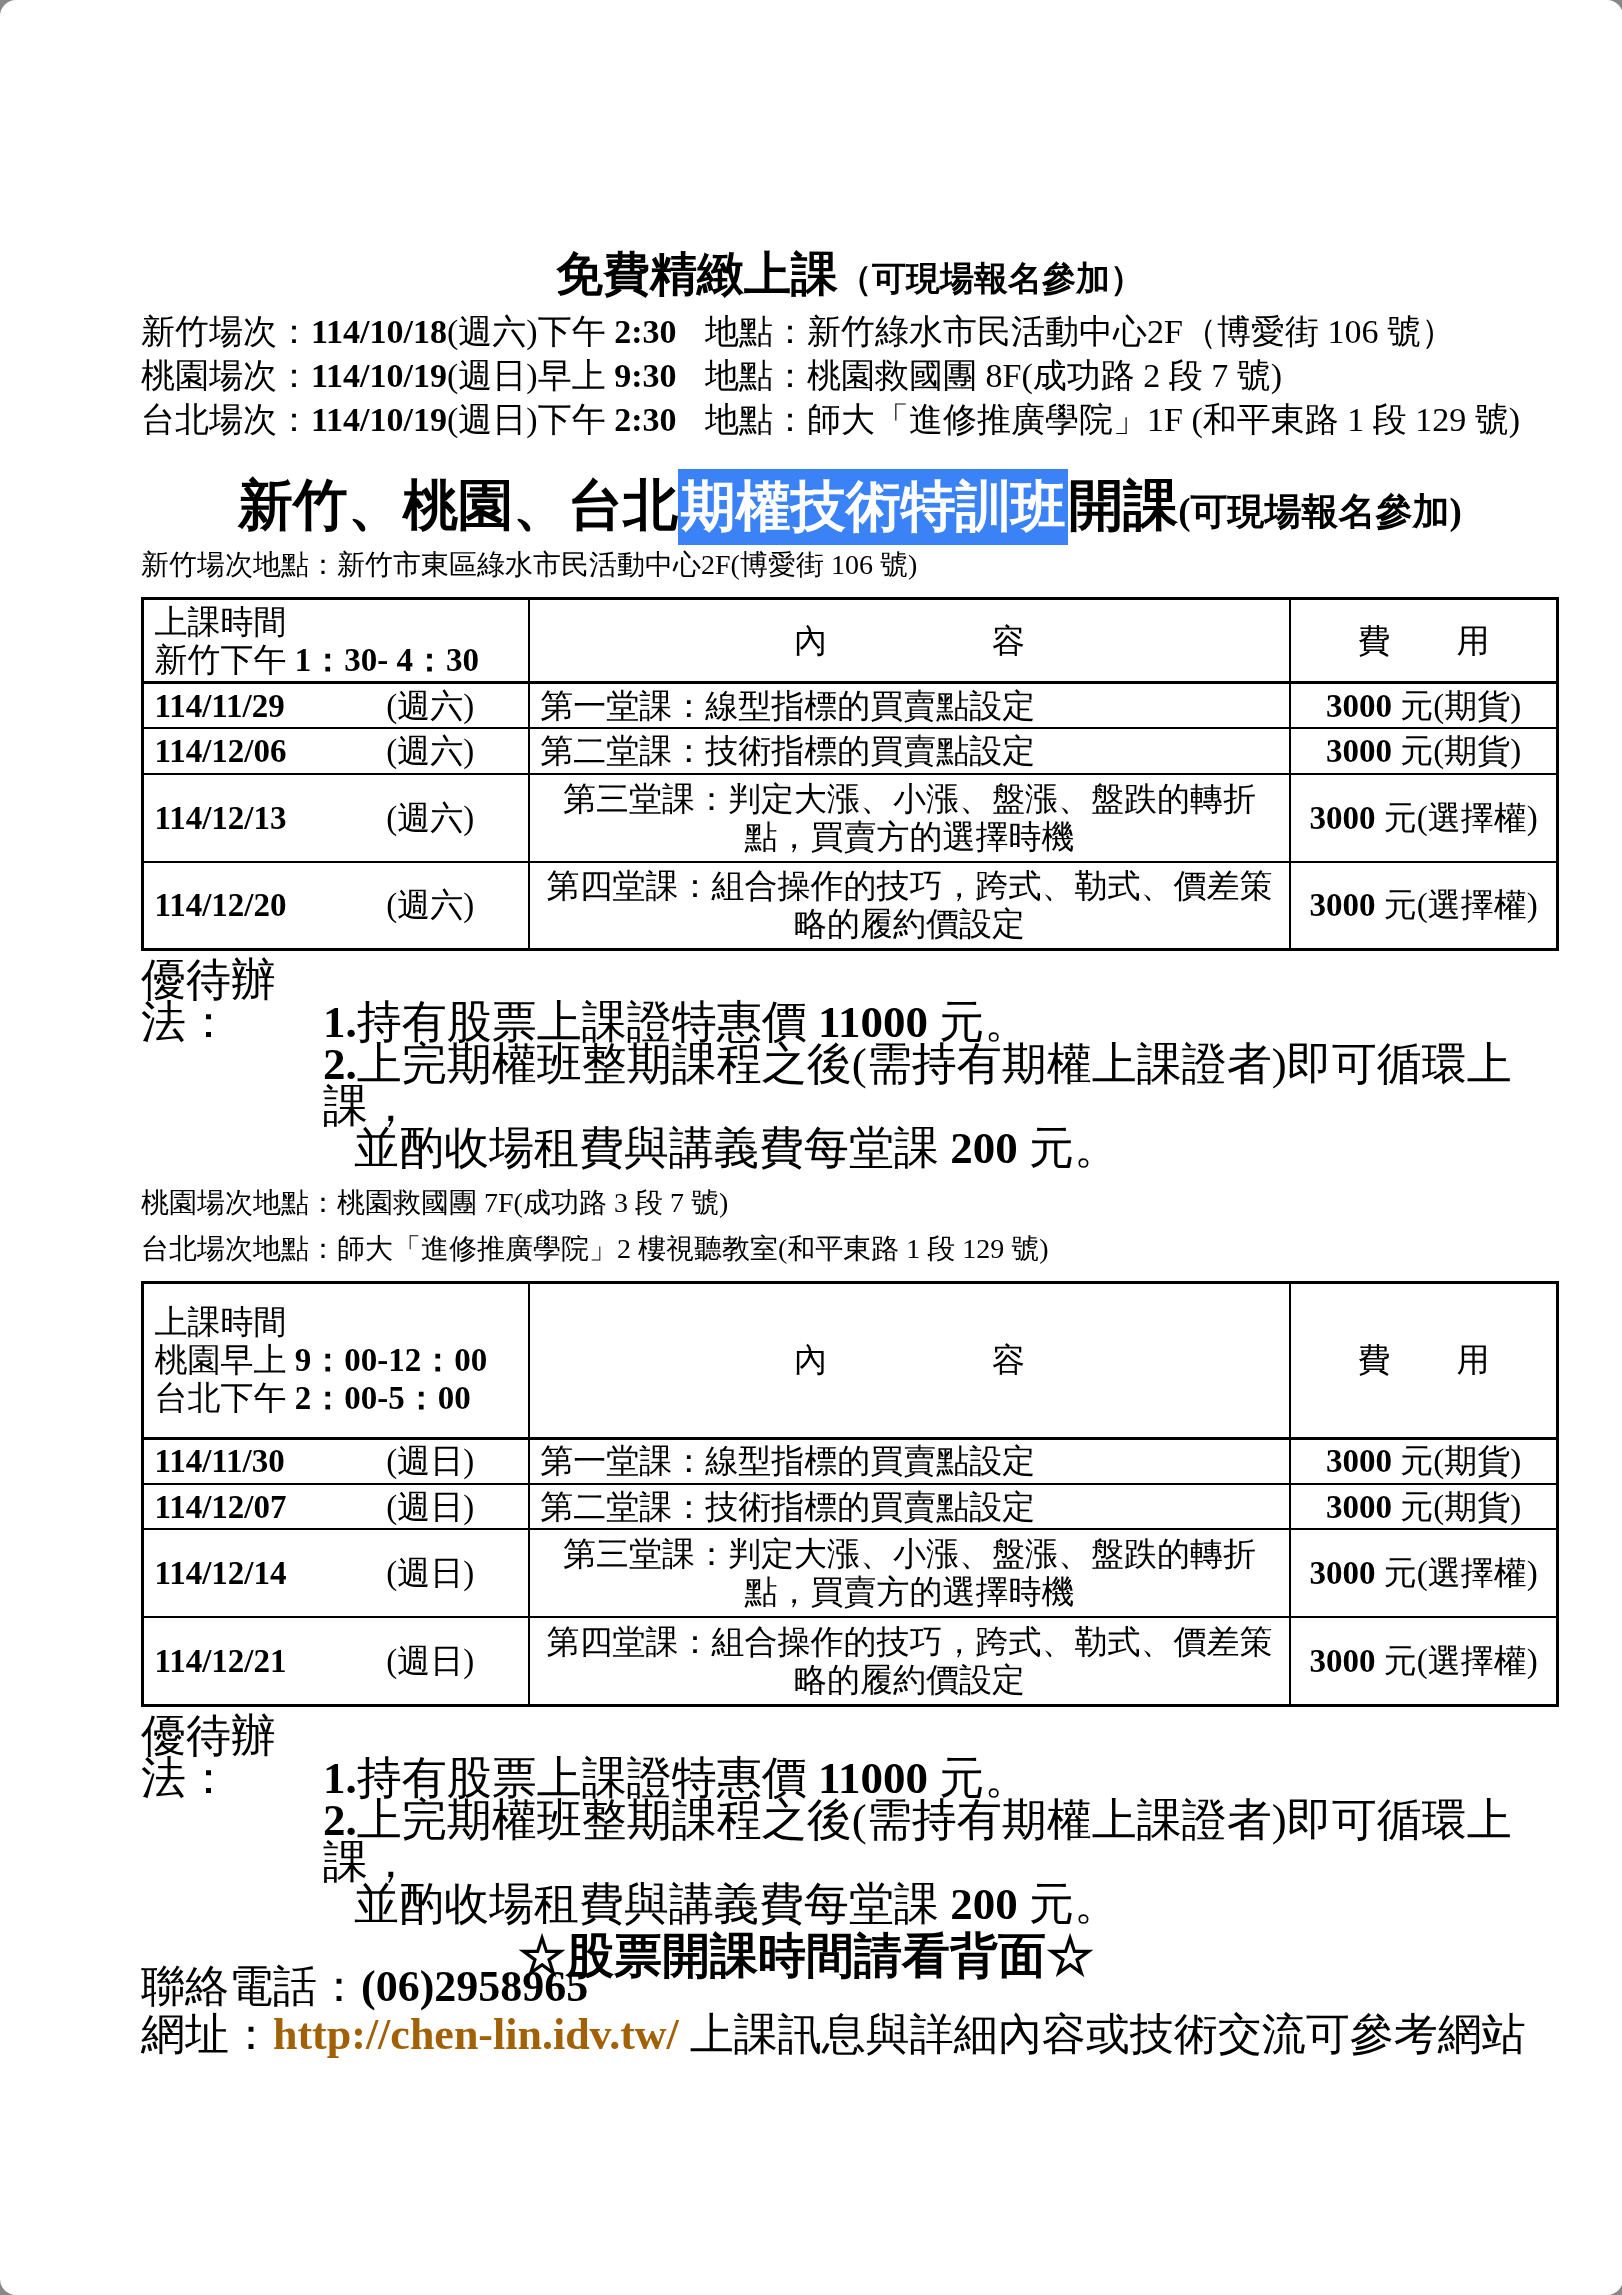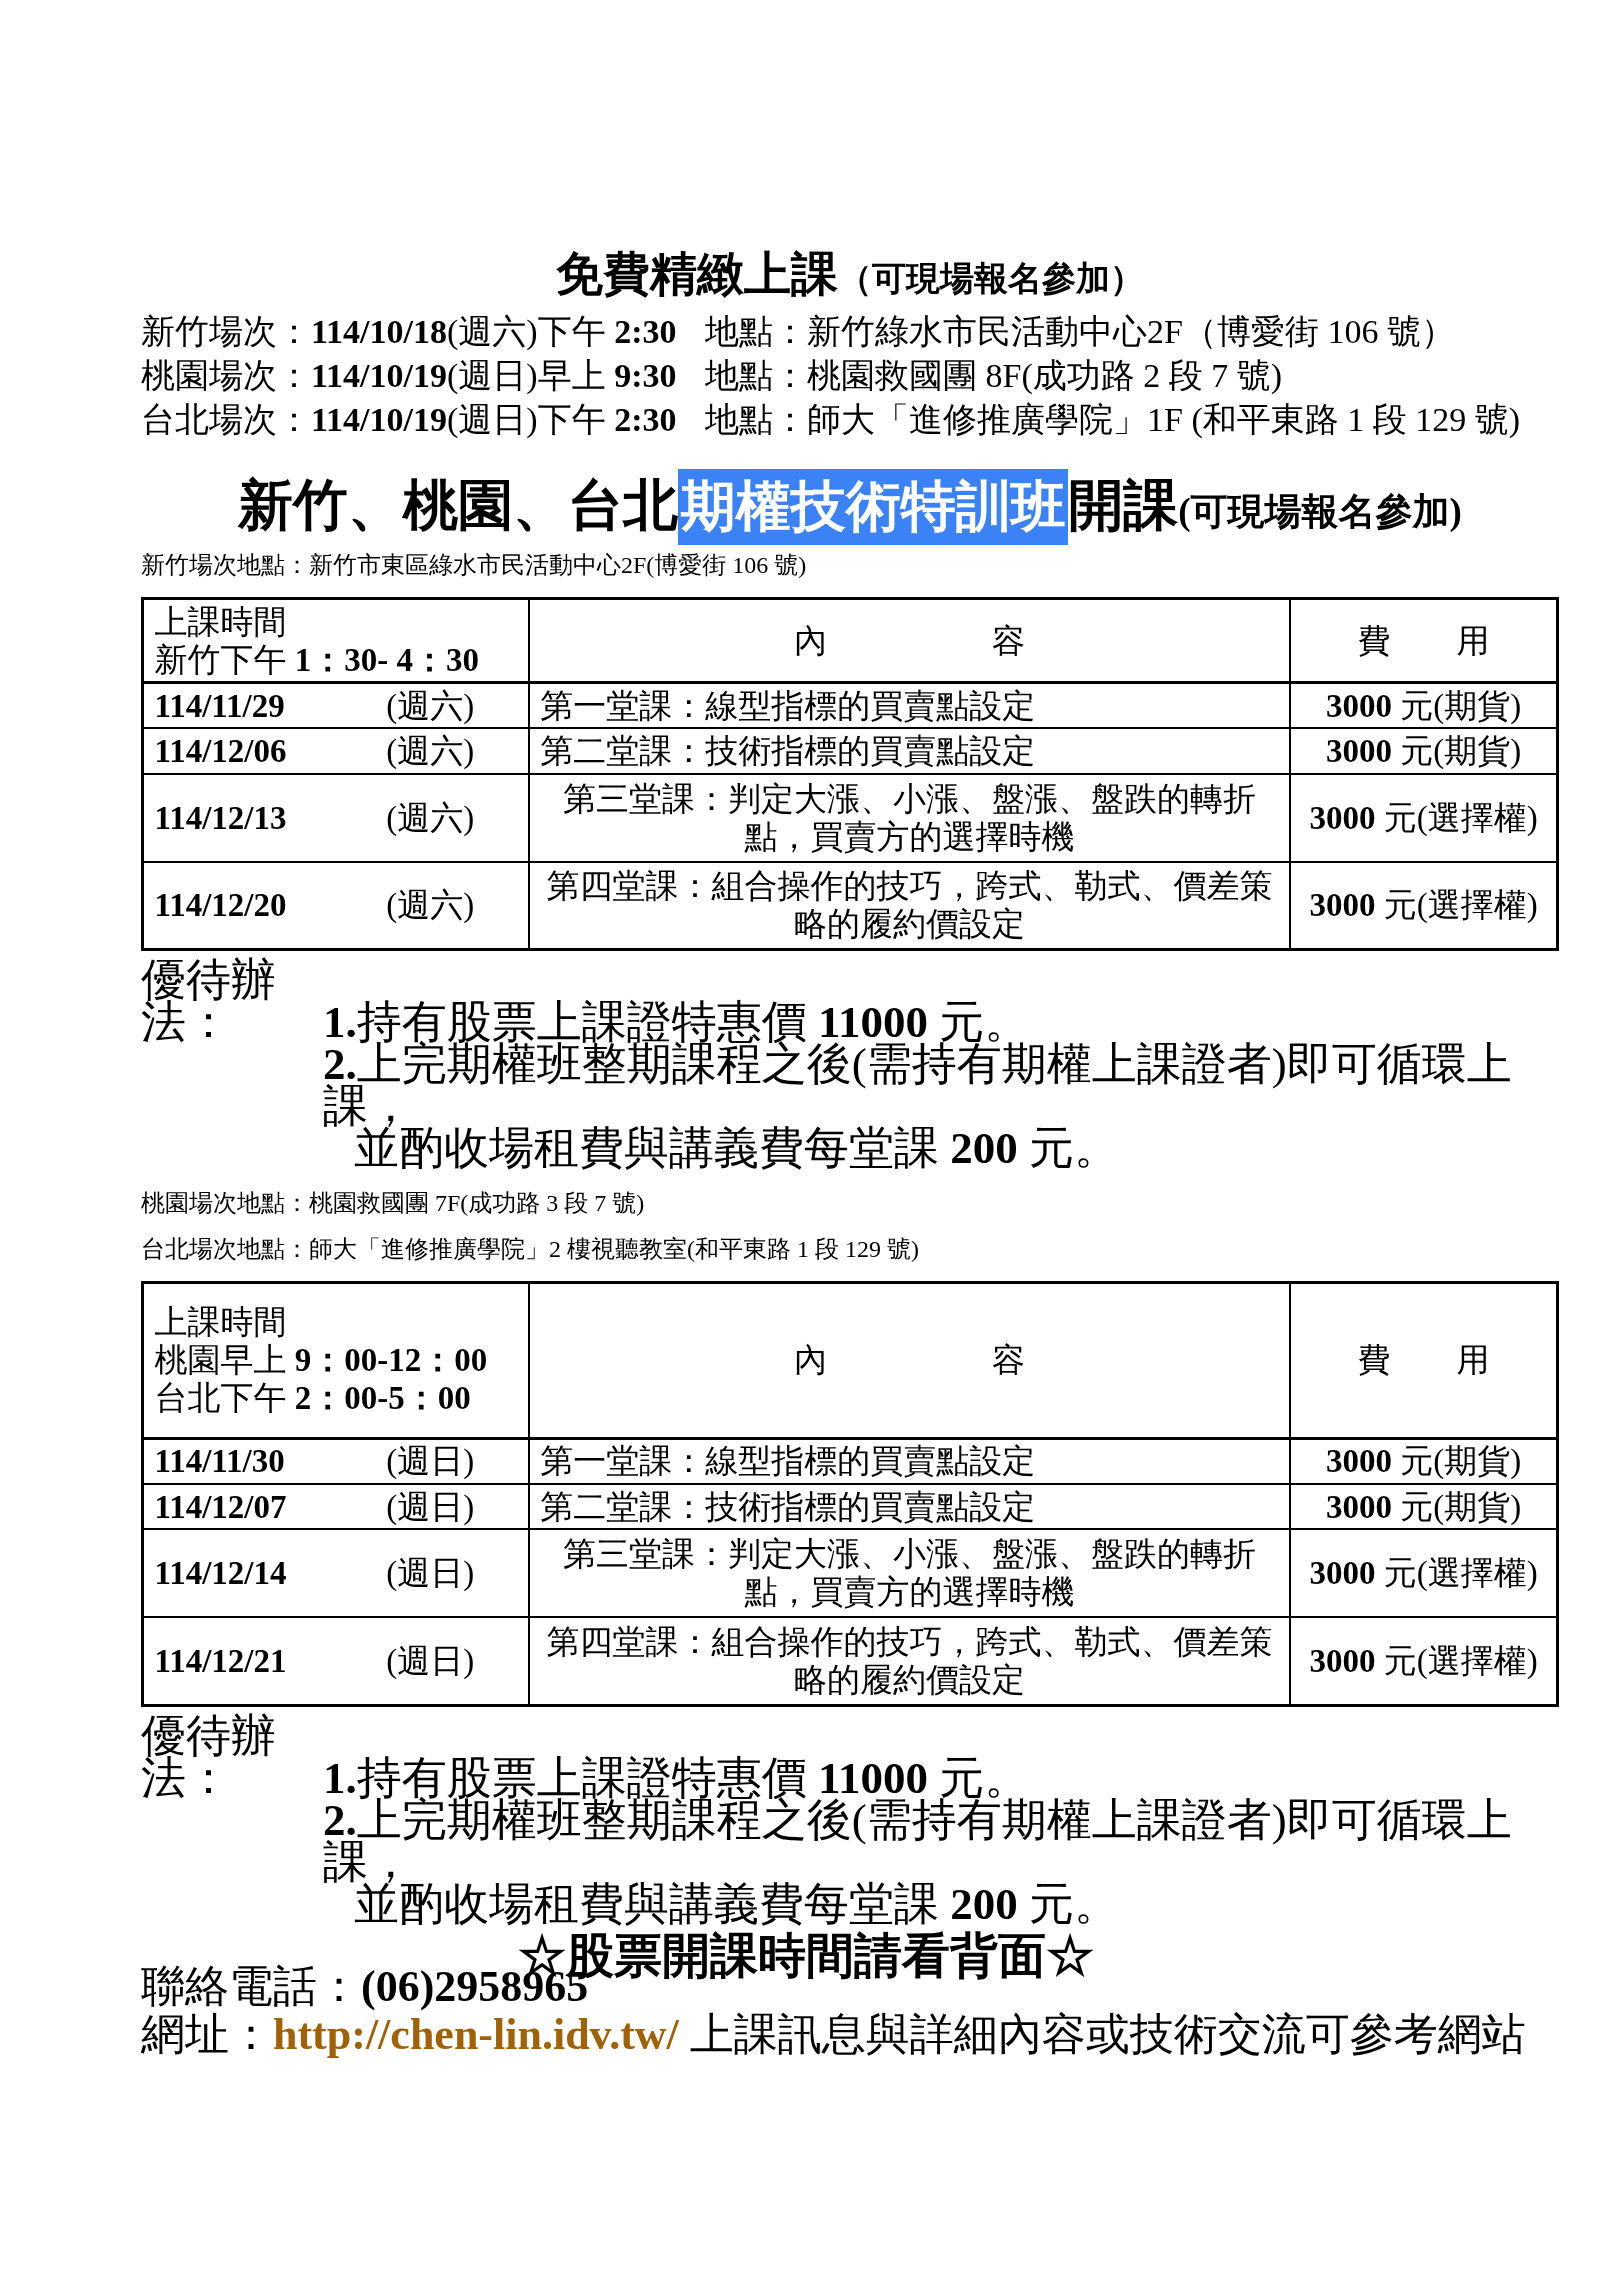--- a/index.html
+++ b/index.html
@@ -4,35 +4,36 @@
 <style>
   html,body{margin:0;padding:0;background:#888;}
   .page{
     position:relative;
     width:1623px;height:2295px;
     background:#ffffff;color:#000;
     font-family:"Liberation Serif","DejaVu Serif",serif;
     box-sizing:border-box;
     padding:0 64px 0 141px;
     overflow:hidden;
+    border-radius:16px;
   }
   .b{font-weight:bold;}
   
   .title1{padding-top:247px;text-align:center;font-weight:bold;font-size:47px;line-height:1.15;white-space:nowrap;}
   .title1 .paren{font-size:34px;}
   
   .sessions{margin-top:9.2px;font-size:34px;}
   .session-line{display:flex;line-height:44px;white-space:nowrap;}
   .sess-left{width:564px;flex:none;}
   
   .title2{margin-top:30px;text-align:center;font-weight:bold;font-size:55px;line-height:1.22;white-space:nowrap;}
   .title2 .hl{padding:6.5px 2.6px 9.2px 2.6px;}
   .title2 .paren{font-size:37px;}
   
-  .venue-line{font-size:24px;line-height:46px;}
+  .venue-line{font-size:28px;line-height:46px;}
   .venue-line.first{margin-top:2.6px;}
   
   table.course{width:100%;border-collapse:collapse;border:3.9px solid #000;margin-top:9.2px;table-layout:fixed;}
   table.course col.c1{width:27.3%;}
   table.course col.c2{width:53.8%;}
   table.course col.c3{width:18.9%;}
   table.course td{border:2.6px solid #000;font-size:33px;line-height:38px;padding:2.6px 10.5px;vertical-align:middle;}
   tr.thead{height:79px;}
   tr.thead2{height:156px;}
   tr.thead td, tr.thead2 td{border-bottom-width:3.9px;}

